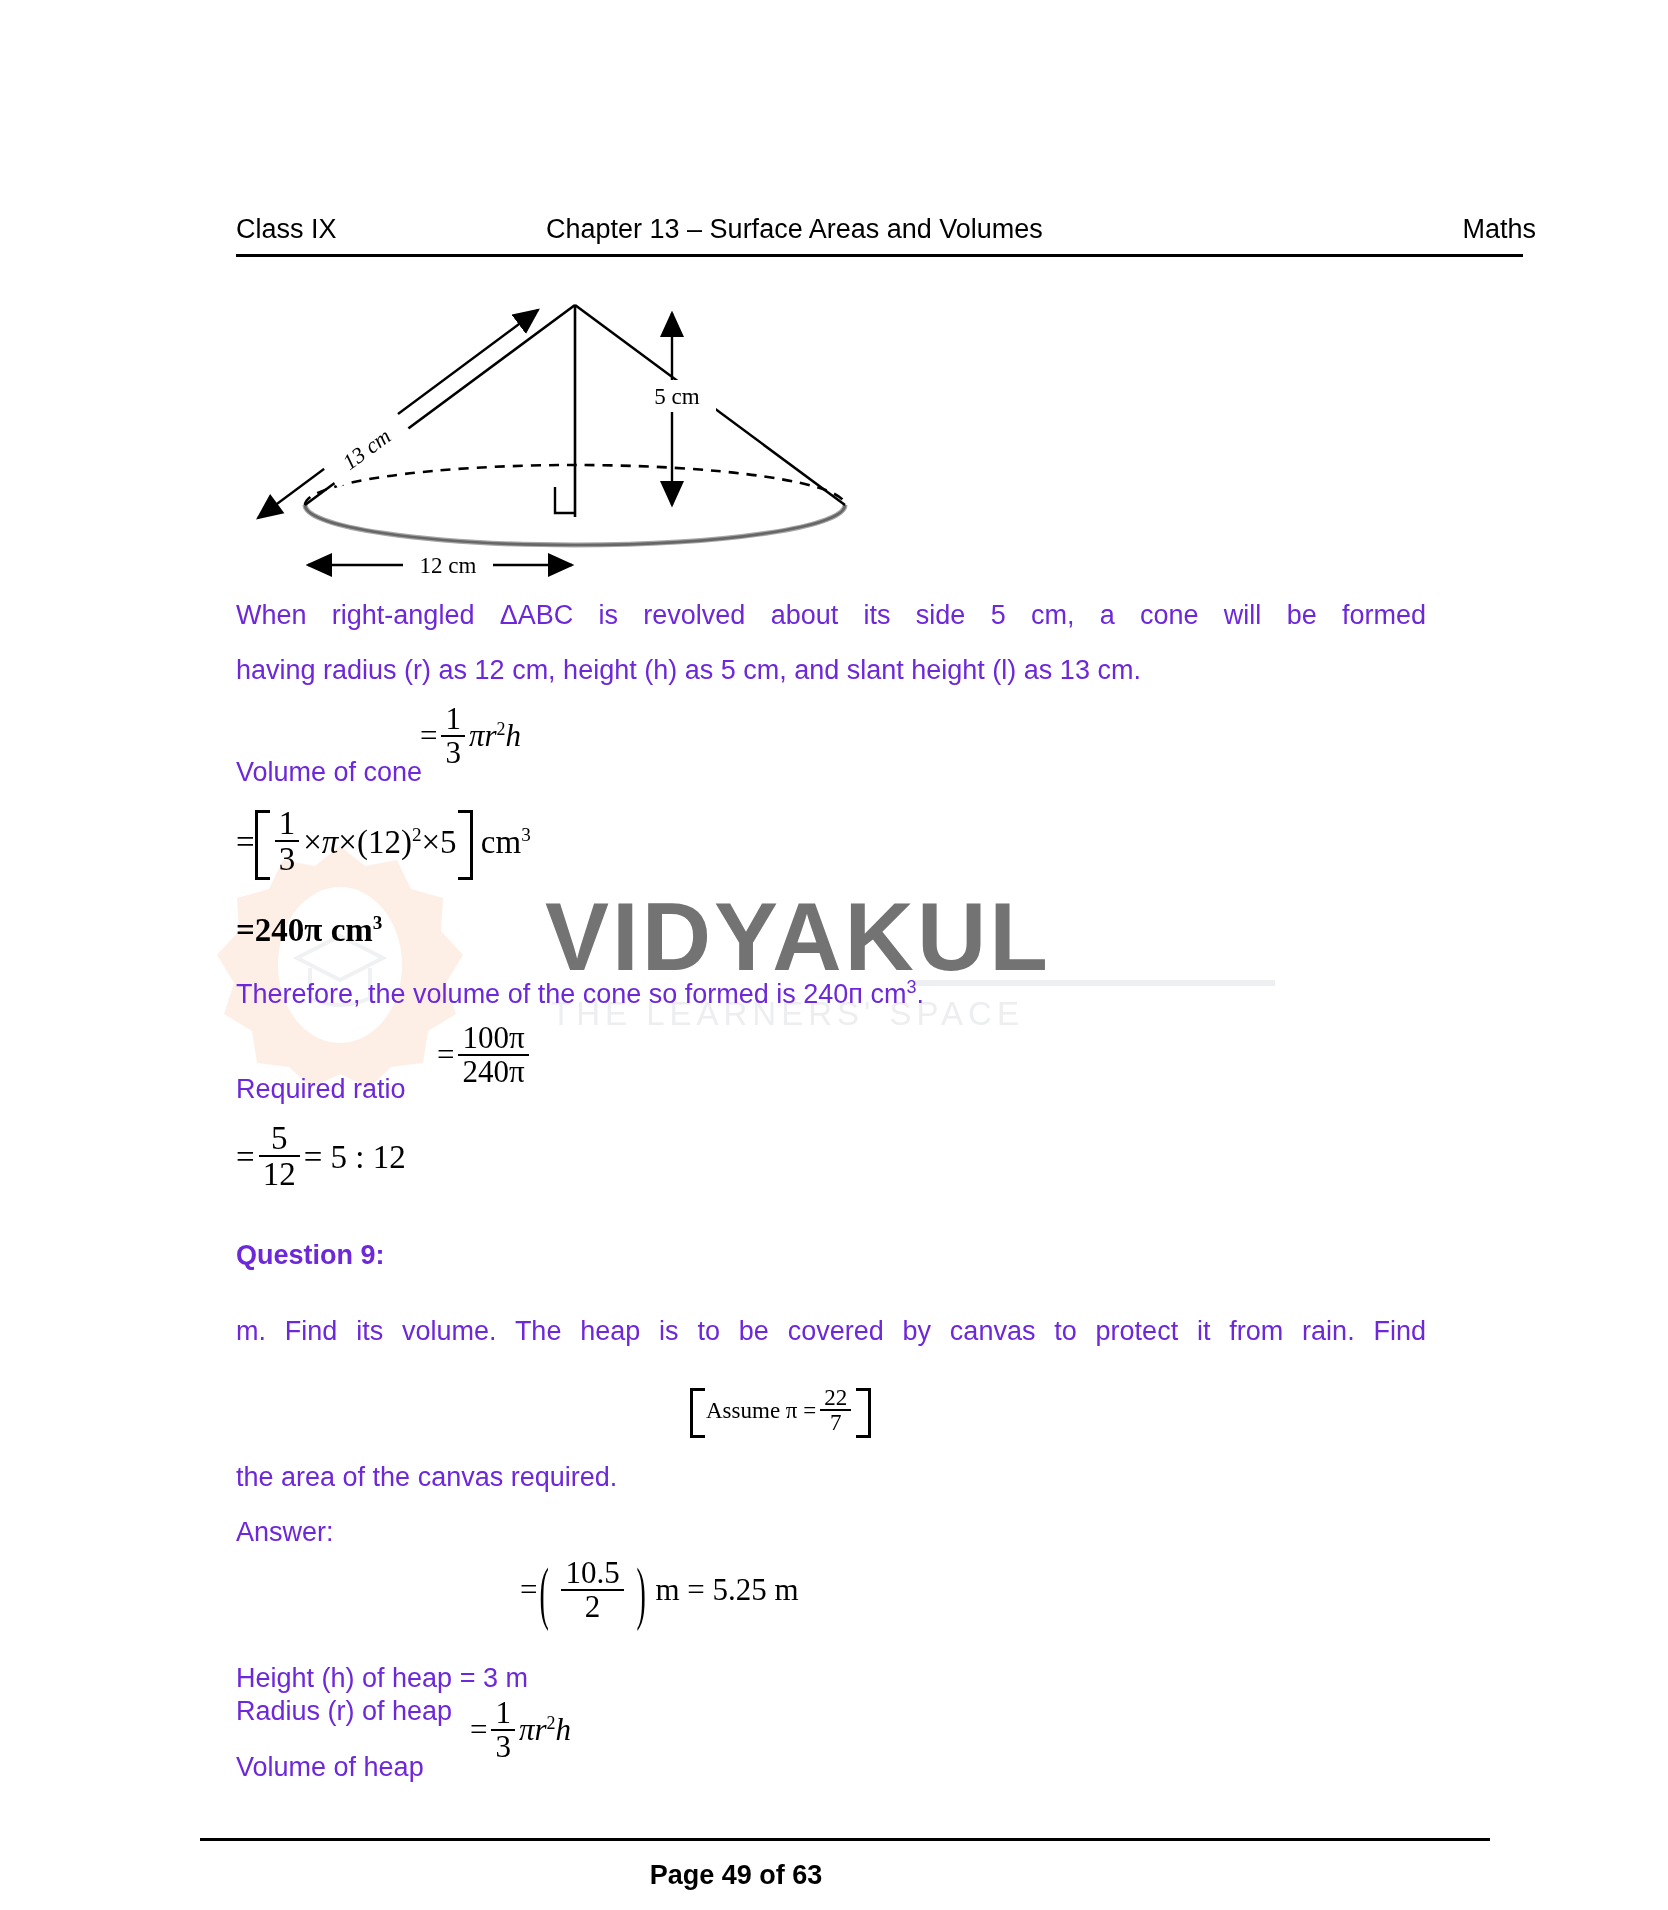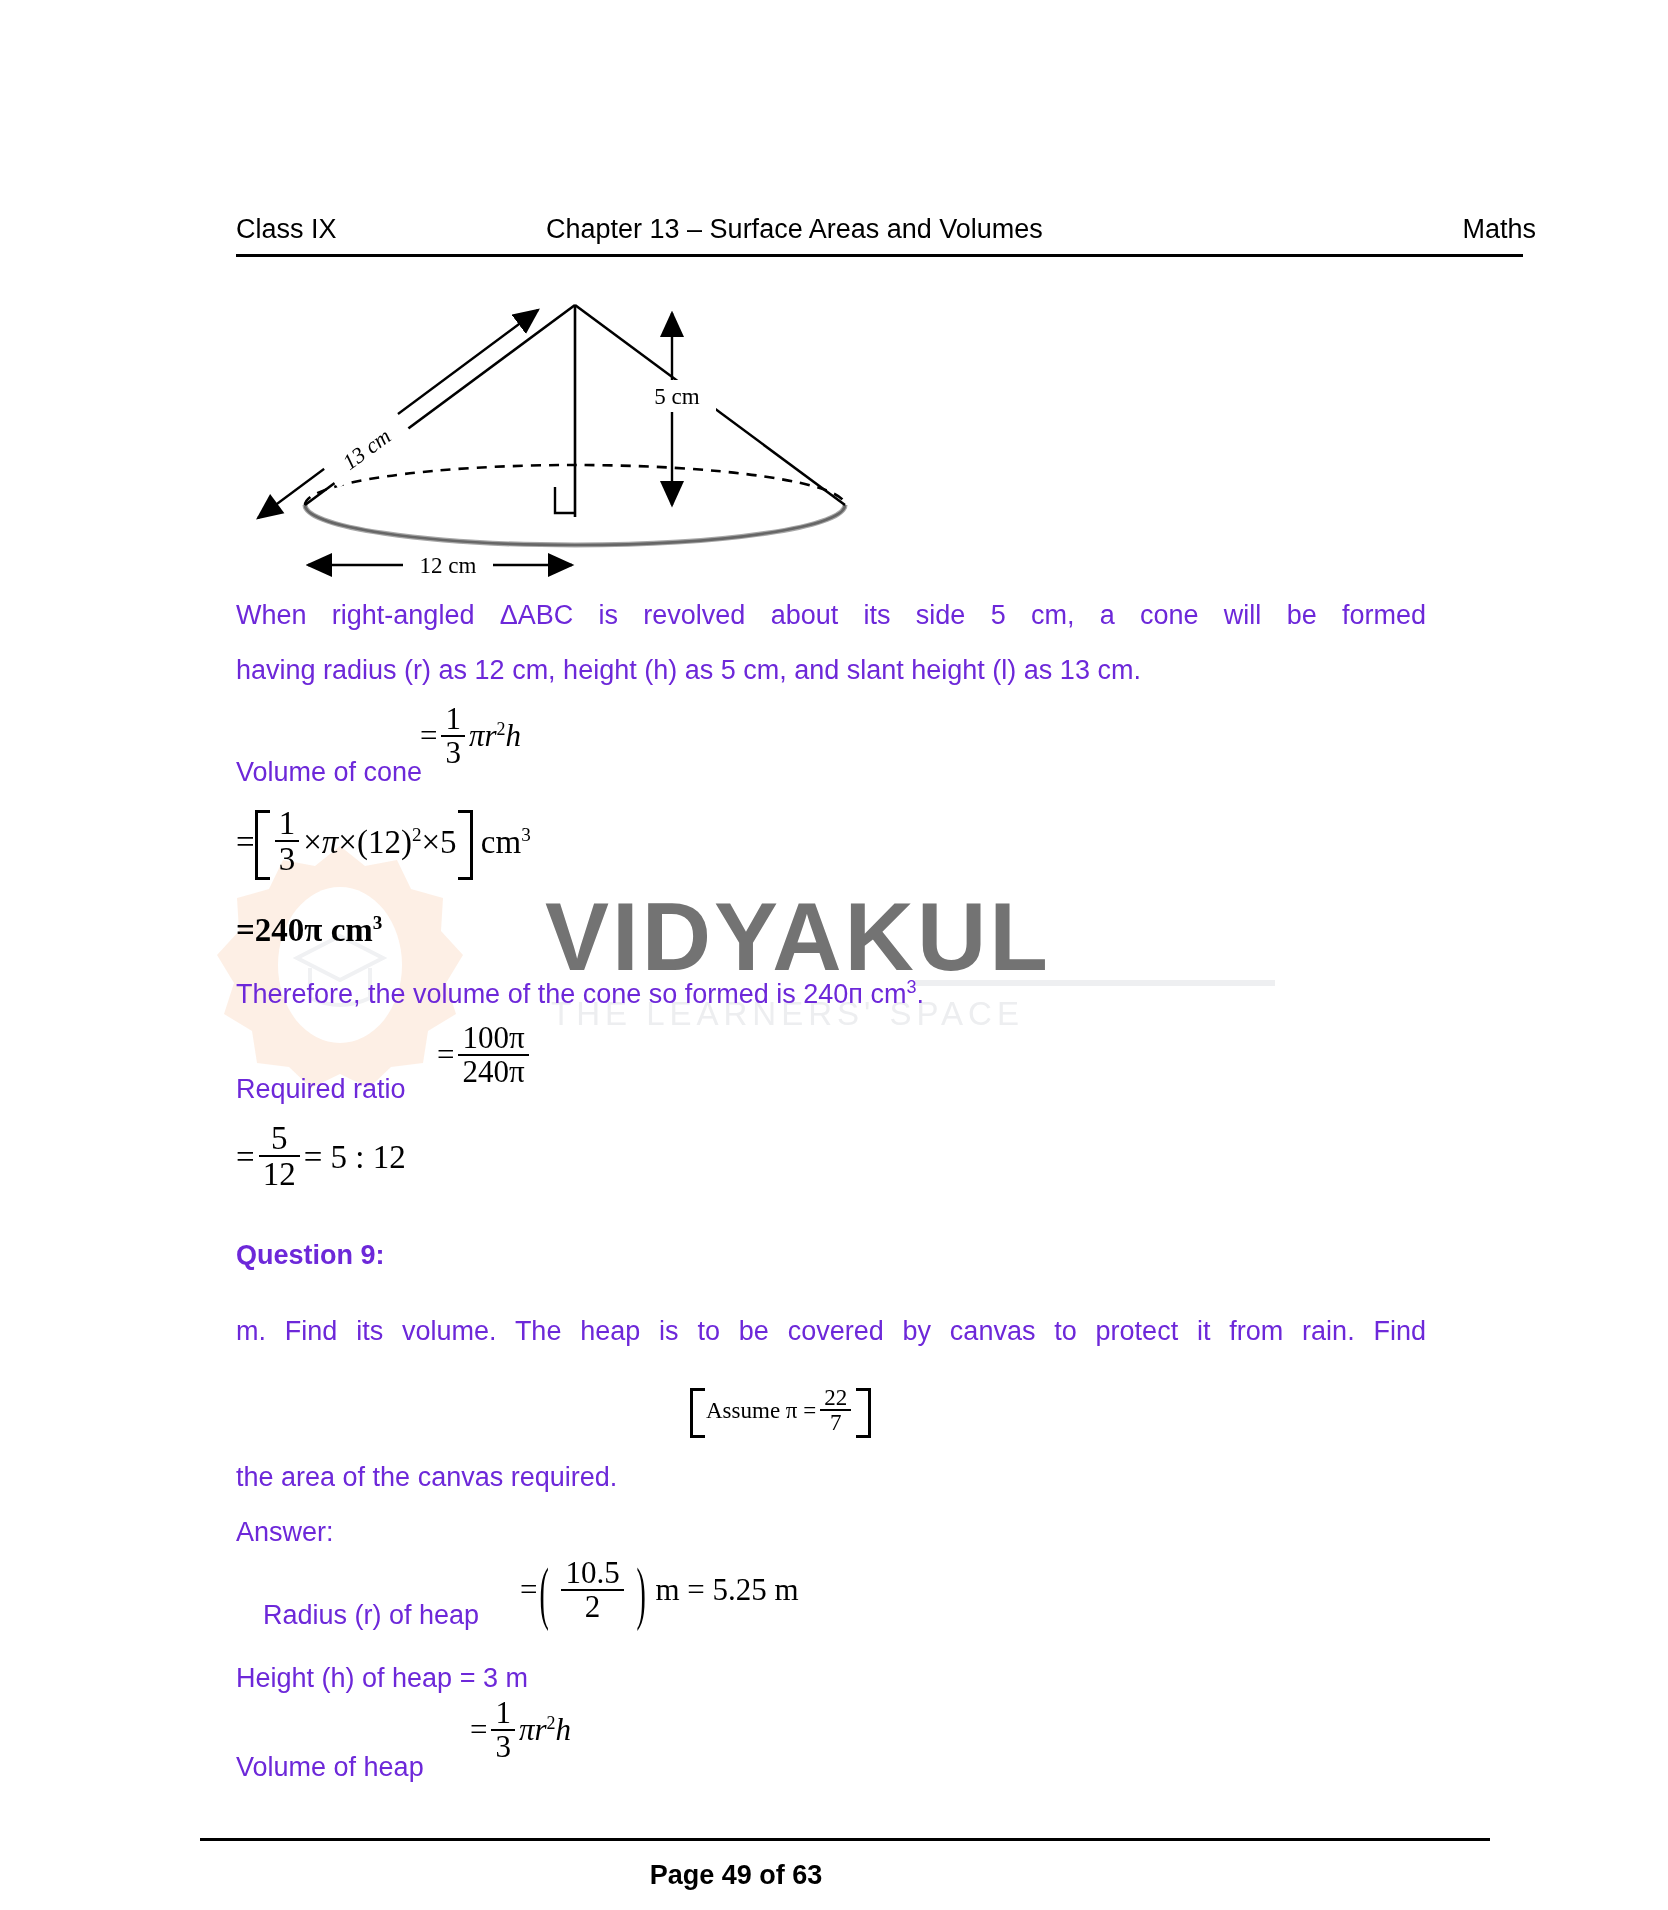--- a/index.html
+++ b/index.html
@@ -133,21 +133,21 @@
   .p1b { left: 236px; top: 643px; width: 1190px; text-align: left; }
 
   .lbl-volcone { left: 236px; top: 745px; }
   .lbl-therefore { left: 236px; top: 960px; width: 1000px; }
   .lbl-reqratio { left: 236px; top: 1062px; }
   .lbl-q9 { left: 236px; top: 1228px; color: #6d28d9; font-weight: bold; }
   .p9a { left: 236px; top: 1287px; width: 1190px; }
   .p9b { left: 236px; top: 1304px; width: 1190px; }
   .p9c { left: 236px; top: 1450px; }
   .lbl-answer { left: 236px; top: 1505px; }
-  .lbl-radius { left: 236px; top: 1588px; margin-left: 27px; }
+  .lbl-radius { left: 236px; top: 1684px; }
   .lbl-height { left: 236px; top: 1651px; }
   .lbl-volheap { left: 236px; top: 1740px; }
 
   .sup { font-size: 18px; vertical-align: super; }
 
   
   .math {
     position: absolute;
     font-family: "Liberation Serif", "DejaVu Serif", serif;
     color: #000;

